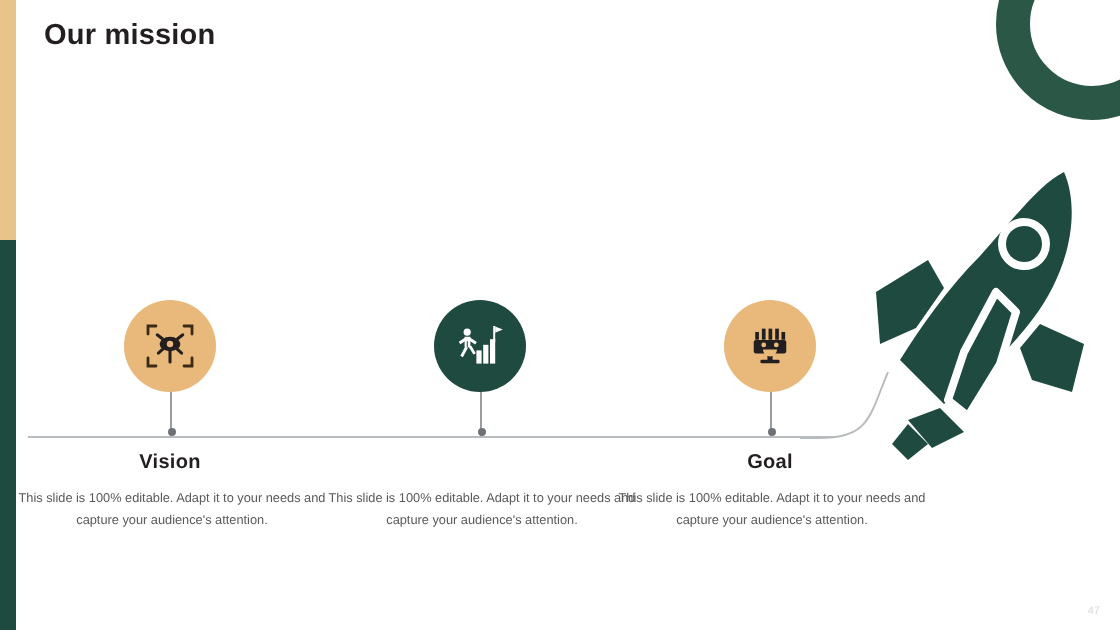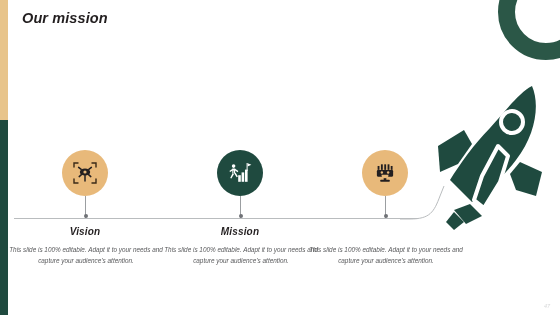--- a/index.html
+++ b/index.html
@@ -12,21 +12,20 @@
     font-family: "Liberation Sans", sans-serif;
     -webkit-font-smoothing: antialiased;
   }
 
   #slide {
     position: relative;
     width: 560px;
     height: 315px;
     background: #ffffff;
     overflow: hidden;
-    font-style: italic;
   }
 
   
   .edge-bar {
     position: absolute;
     left: 0;
     width: 8px;
   }
   .edge-bar-tan {
     top: 0;
@@ -229,21 +228,20 @@
         <circle cx="6.6" cy="6.1" r="1.8"></circle>
         <path d="M5.3 8.4 L8.2 8.4 L8.2 13.6 L6.9 13.6 L6.9 10.6 L6.4 10.6 L6.4 13.6 L5.3 13.6 Z"></path>
         <path d="M5.6 13.2 L7.0 13.9 L4.4 18.6 L3.2 17.9 Z"></path>
         <path d="M7.3 13.4 L8.6 12.8 L10.9 16.6 L9.7 17.3 Z"></path>
         <path d="M8.0 8.8 L11.4 11.0 L10.6 12.2 L7.4 10.1 Z"></path>
         <path d="M5.6 8.8 L2.4 10.9 L3.2 12.1 L6.3 10.1 Z"></path>
       </g>
     </svg>
   </div>
   <div class="node-stem stem-2"></div>
-  <div class="node-label label-2">Mission</div>
   <div class="node-desc desc-2">This slide is 100% editable. Adapt it to your needs and capture your audience's attention.</div>
 
   <div class="node node-tan node-3">
     <svg width="24" height="24" viewBox="0 0 26 26">
       <g fill="#231f20">
 
         <rect x="5.0" y="5.4" width="2.0" height="4.2"></rect>
         <rect x="8.6" y="3.6" width="2.0" height="6.0"></rect>
         <rect x="12.2" y="3.6" width="2.0" height="6.0"></rect>
         <rect x="15.8" y="3.6" width="2.0" height="6.0"></rect>
@@ -256,20 +254,21 @@
       </g>
 
       <g fill="#e8b97a">
         <circle cx="9.6" cy="12.4" r="1.3"></circle>
         <circle cx="16.4" cy="12.4" r="1.3"></circle>
         <path d="M9.2 14.9 H16.8 A3.8 3.8 0 0 1 9.2 14.9 Z"></path>
       </g>
     </svg>
   </div>
   <div class="node-stem stem-3"></div>
+  <div class="node-label label-3">Goal</div>
   <div class="node-desc desc-3">This slide is 100% editable. Adapt it to your needs and capture your audience's attention.</div>
 
   <svg class="rocket" viewBox="0 0 136 152">
     <g fill="#1f4a3f">
 
       <path d="M40 46 L14 62 L16 88 L34 80 L48 60 Z"></path>
 
       <path d="M96 78 L118 88 L112 112 L92 106 L86 90 Z"></path>
 
       <path d="M108 2

